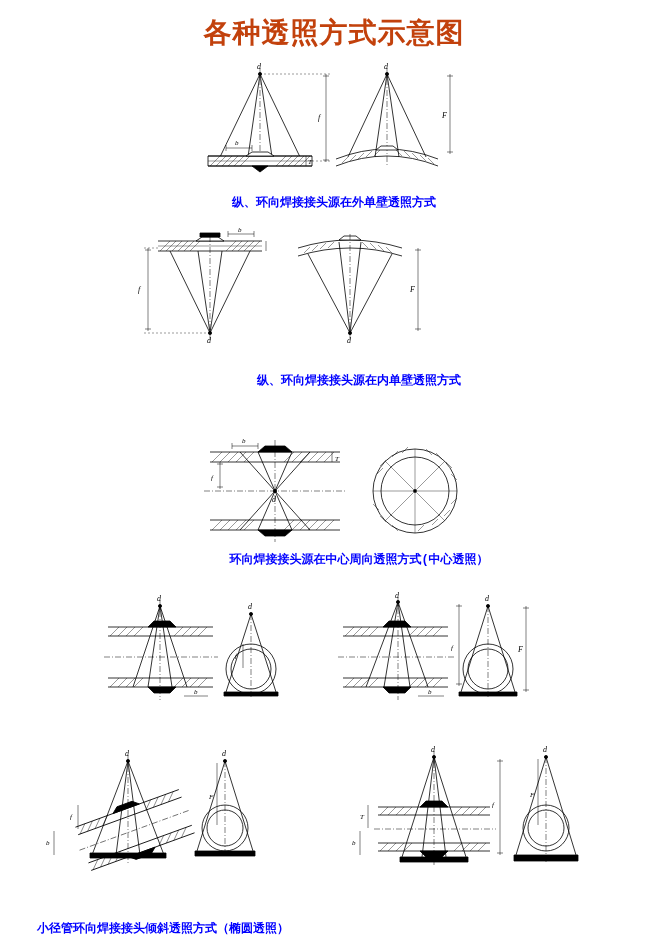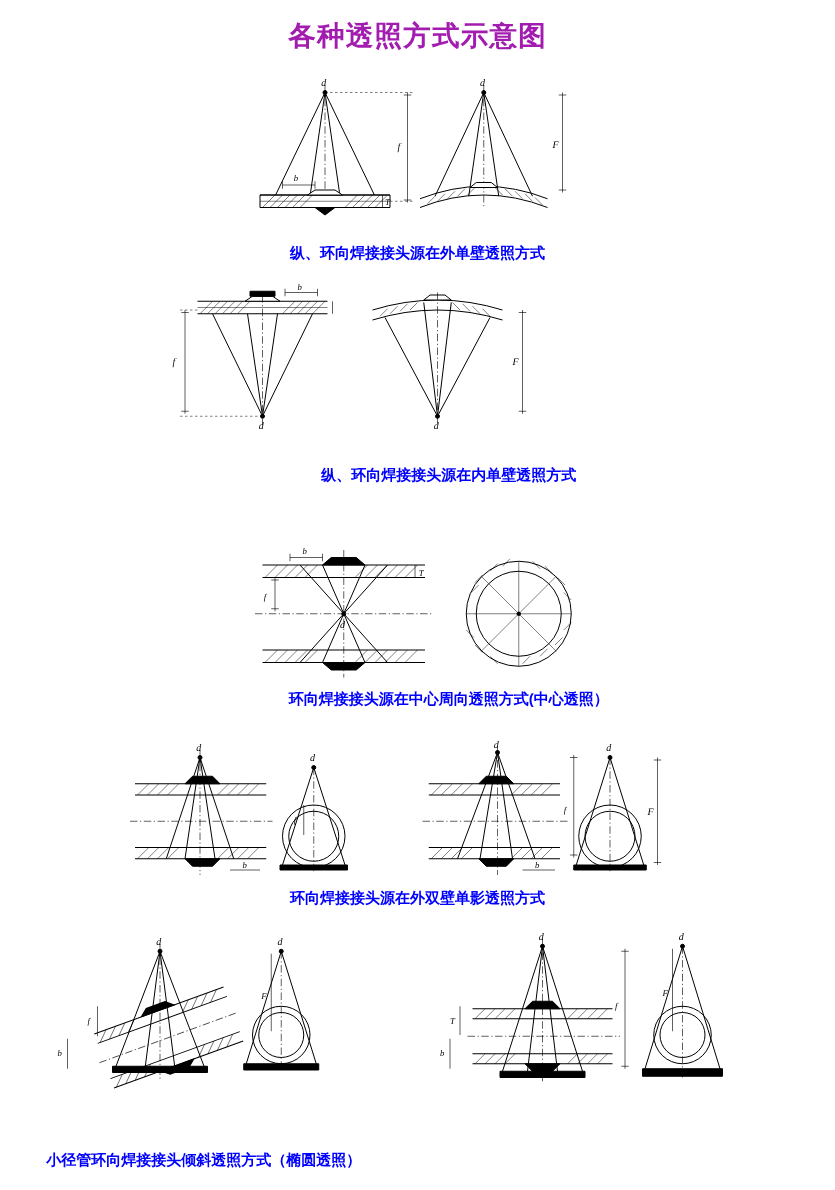--- a/index.html
+++ b/index.html
@@ -19,33 +19,33 @@
     position: relative;
     width: 668px;
     height: 952px;
   }
   .title {
     position: absolute;
     top: 14px;
     left: 0;
     width: 668px;
     text-align: center;
-    color: #a21caf;
-    font-size: 22px;
+    color: #c2410c;
+    font-size: 28px;
     font-weight: bold;
     letter-spacing: 1px;
     font-family: "DejaVu Sans", sans-serif;
   }
   .caption {
     position: absolute;
     color: #0000ff;
     font-size: 12px;
     font-weight: bold;
     text-align: center;
-    font-family: Liberation Sans, sans-serif;
+    font-family: Liberation Mono, monospace;
     white-space: nowrap;
   }
   .cap-center {
     left: 0;
     width: 668px;
   }
   .figure {
     position: absolute;
   }
   svg { display: block; overflow: visible; }
@@ -436,21 +436,20 @@
         <line x1="400" y1="14" x2="400" y2="105" stroke-dasharray="6 2 1 2" stroke-width="0.5"></line>
         <path d="M371,100 L429,100 L429,104 L371,104 Z" fill="#000"></path>
         <line x1="438" y1="14" x2="438" y2="100" stroke-width="0.5"></line>
         <line x1="435" y1="16" x2="441" y2="16" stroke-width="0.5"></line>
         <line x1="435" y1="98" x2="441" y2="98" stroke-width="0.5"></line>
       </g>
       <text class="lbl" x="397" y="9">d</text>
       <text class="lbl" x="430" y="60">F</text>
     </svg>
   </div>
-  <div class="caption cap-center" style="top:710px;">环向焊接接头源在外双壁单影透照方式</div>
 
   <div class="figure" style="left:40px; top:745px;">
     <svg width="250" height="130" viewBox="0 0 250 130">
       <g stroke="#000" fill="none" stroke-width="0.8">
 
         <g transform="rotate(-20 95 85)">
           <line x1="40" y1="62" x2="150" y2="62"></line>
           <line x1="40" y1="70" x2="150" y2="70"></line>
           <line x1="40" y1="100" x2="150" y2="100"></line>
           <line x1="40" y1="108" x2="150" y2="108"></line>

